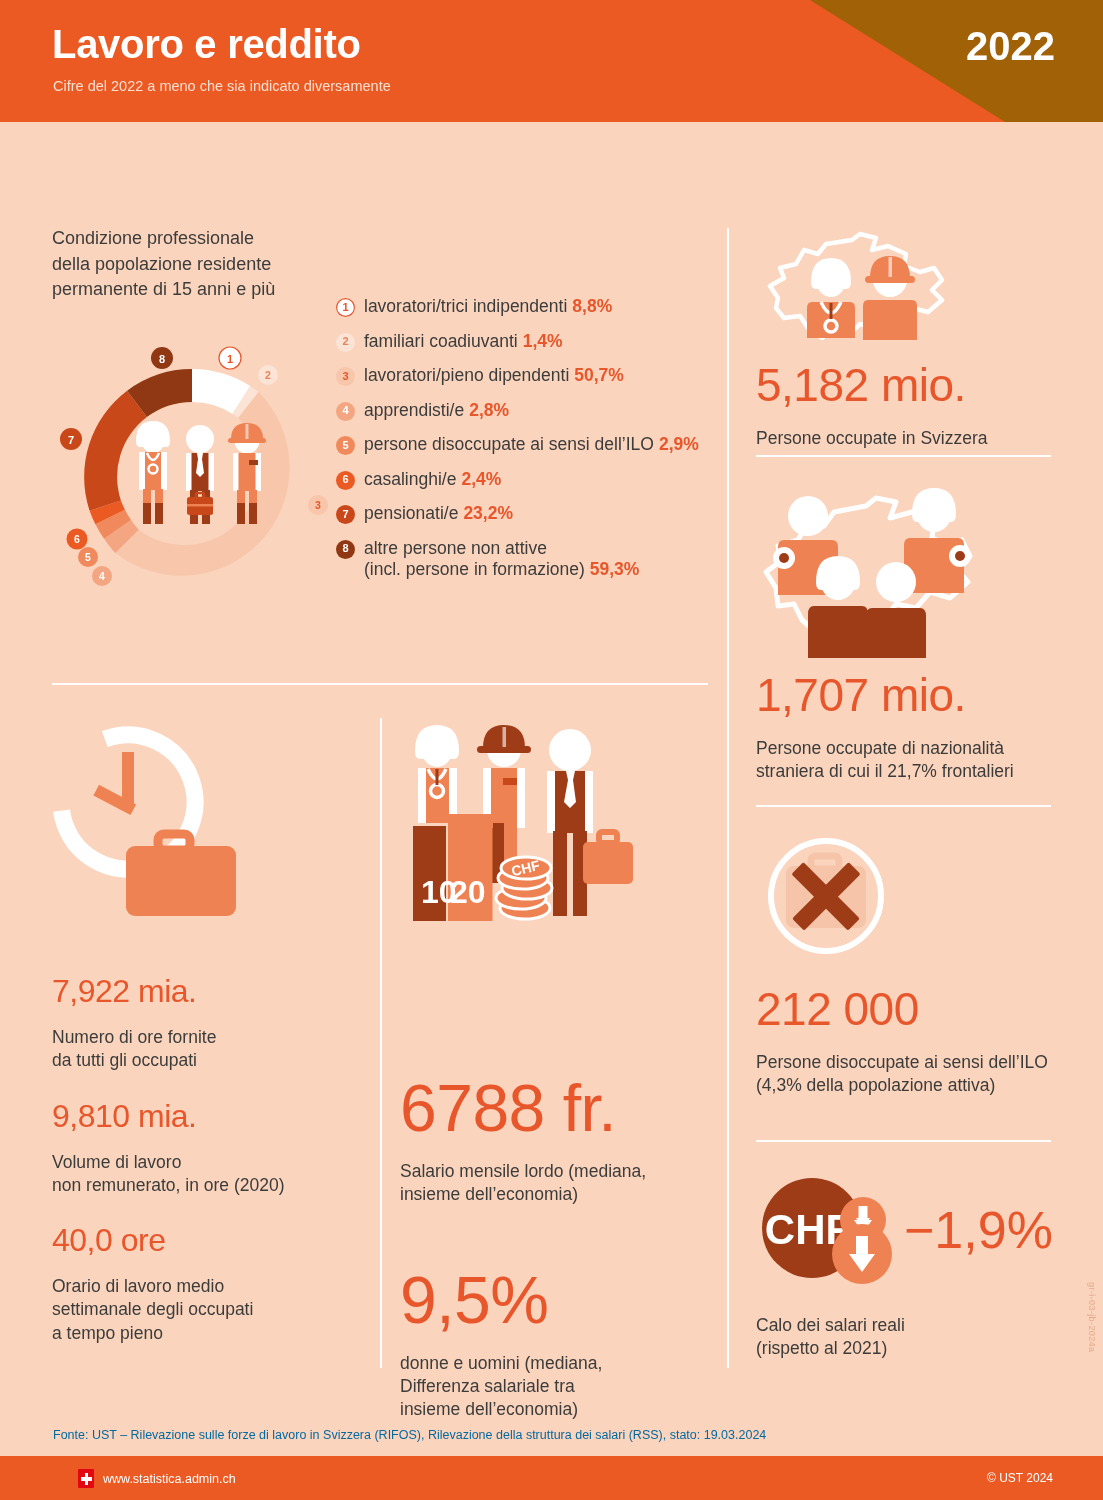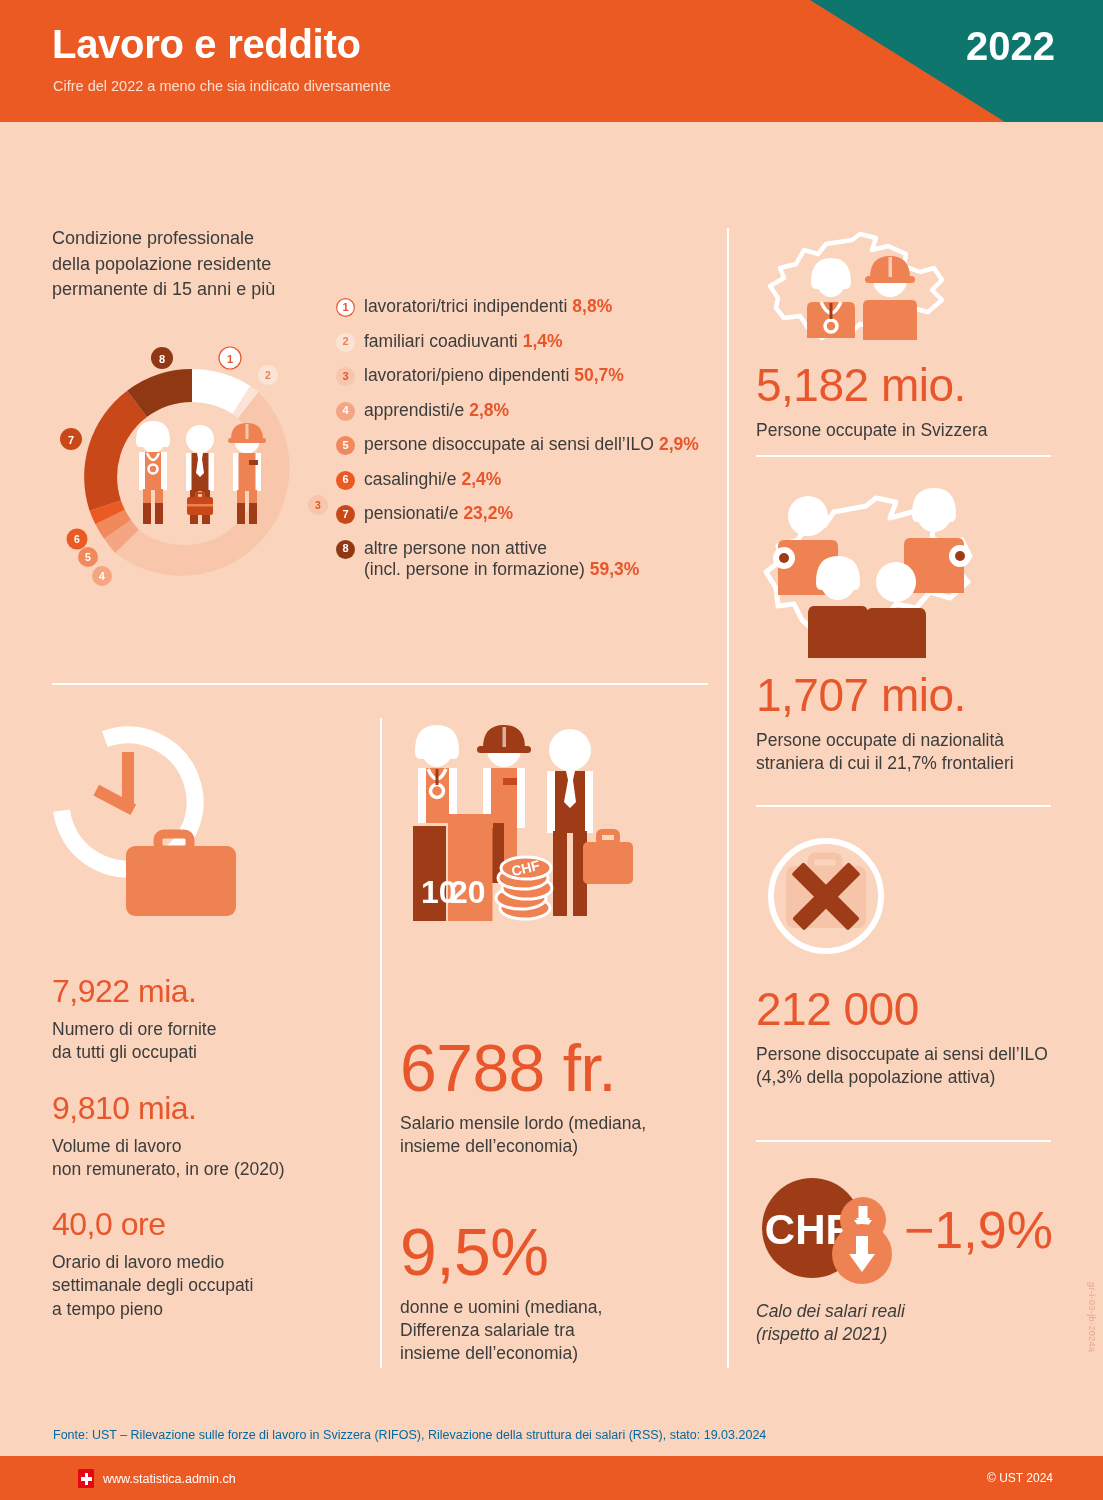--- a/index.html
+++ b/index.html
@@ -7,21 +7,21 @@
     width: 1103px; height: 1500px;
     font-family: "Liberation Sans", sans-serif;
     background: #FAD4BD;
     overflow: hidden;
   }
   .page { position: relative; width: 1103px; height: 1500px; background: #FAD4BD; }
 
   
   .header {
     position: absolute; top: 0; left: 0; width: 1103px; height: 122px;
-    background: #0f766e;
+    background: #a16207;
     overflow: hidden;
   }
   .header-orange {
     position: absolute; top: 0; left: 0; width: 1103px; height: 122px;
     background: #EC5A24;
     clip-path: polygon(0 0, 810px 0, 1005px 122px, 0 122px);
   }
   .header-title {
     position: absolute; left: 52px; top: 22px;
     font-size: 40px; font-weight: bold; color: #ffffff; letter-spacing: -0.3px;
@@ -35,21 +35,21 @@
     font-size: 40px; font-weight: bold; color: #ffffff;
   }
 
   
   .big-num {
     color: #E8562B; font-size: 32px; font-weight: 400; line-height: 1.0;
     letter-spacing: -0.5px;
   }
   .caption {
     color: #3C3C3B; font-size: 17.5px; line-height: 1.33; font-weight: 400;
-    margin-top: 11px;
+    margin-top: 19px;
   }
   .hr-white { background: #ffffff; height: 2px; border: 0; }
   .vr-white { background: #ffffff; width: 2px; position: absolute; }
 
   
   .sec-title {
     position: absolute; left: 52px; top: 226px;
     font-size: 18px; color: #3C3C3B; line-height: 1.42;
   }
   .donut-wrap { position: absolute; left: 48px; top: 333px; width: 288px; height: 288px; }
@@ -85,21 +85,21 @@
 
   
   #bl-icon { position: absolute; left: 48px; top: 722px; }
   #bl-stats { position: absolute; left: 52px; top: 975px; width: 300px; }
   .stat-item { margin-bottom: 27px; }
   .stat-item:last-child { margin-bottom: 0; }
 
   
   #bm-icon { position: absolute; left: 395px; top: 718px; }
   #bm-stats { position: absolute; left: 400px; top: 1035px; width: 310px; }
-  #bm-stats .big-num { font-size: 66px; }
+  #bm-stats .big-num { font-size: 66px; margin-top: 40px; }
 
   
   .source {
     position: absolute; left: 53px; top: 1428px;
     font-size: 12.5px; color: #0369a1;
   }
   .footbar {
     position: absolute; left: 0; bottom: 0; width: 1103px; height: 44px;
     background: #EC5A24;
   }
@@ -502,21 +502,21 @@
         <circle cx="107" cy="42" r="23" fill="#EF8252"></circle>
         <path d="M107 28 v14 h7 l-7 11 -7 -11 h7 z" fill="#ffffff" transform="translate(0,-2) scale(1)"></path>
         <rect x="102.5" y="28" width="9" height="14" fill="#fff"></rect>
         <path d="M98 42 h18 l-9 13 z" fill="#fff"></path>
         <circle cx="106" cy="76" r="30" fill="#EF8252"></circle>
         <rect x="100" y="58" width="12" height="20" fill="#fff"></rect>
         <path d="M93 76 h26 l-13 18 z" fill="#fff"></path>
         <text x="148" y="70" font-size="52" fill="#E8562B" font-family="Liberation Sans, sans-serif">−1,9%</text>
       </svg>
     </div>
-    <div class="caption" style="margin-top:10px;font-style:italic;">
+    <div class="caption" style="margin-top:24px;">
       <div>Calo dei salari reali</div>
       <div>(rispetto al 2021)</div>
     </div>
   </div>
 
   <div class="vcode">gr-i-03-jb-2024a</div>
 
   <div class="source">Fonte: UST – Rilevazione sulle forze di lavoro in Svizzera (RIFOS), Rilevazione della struttura dei salari (RSS), stato: 19.03.2024</div>
 
   <div class="footbar">

